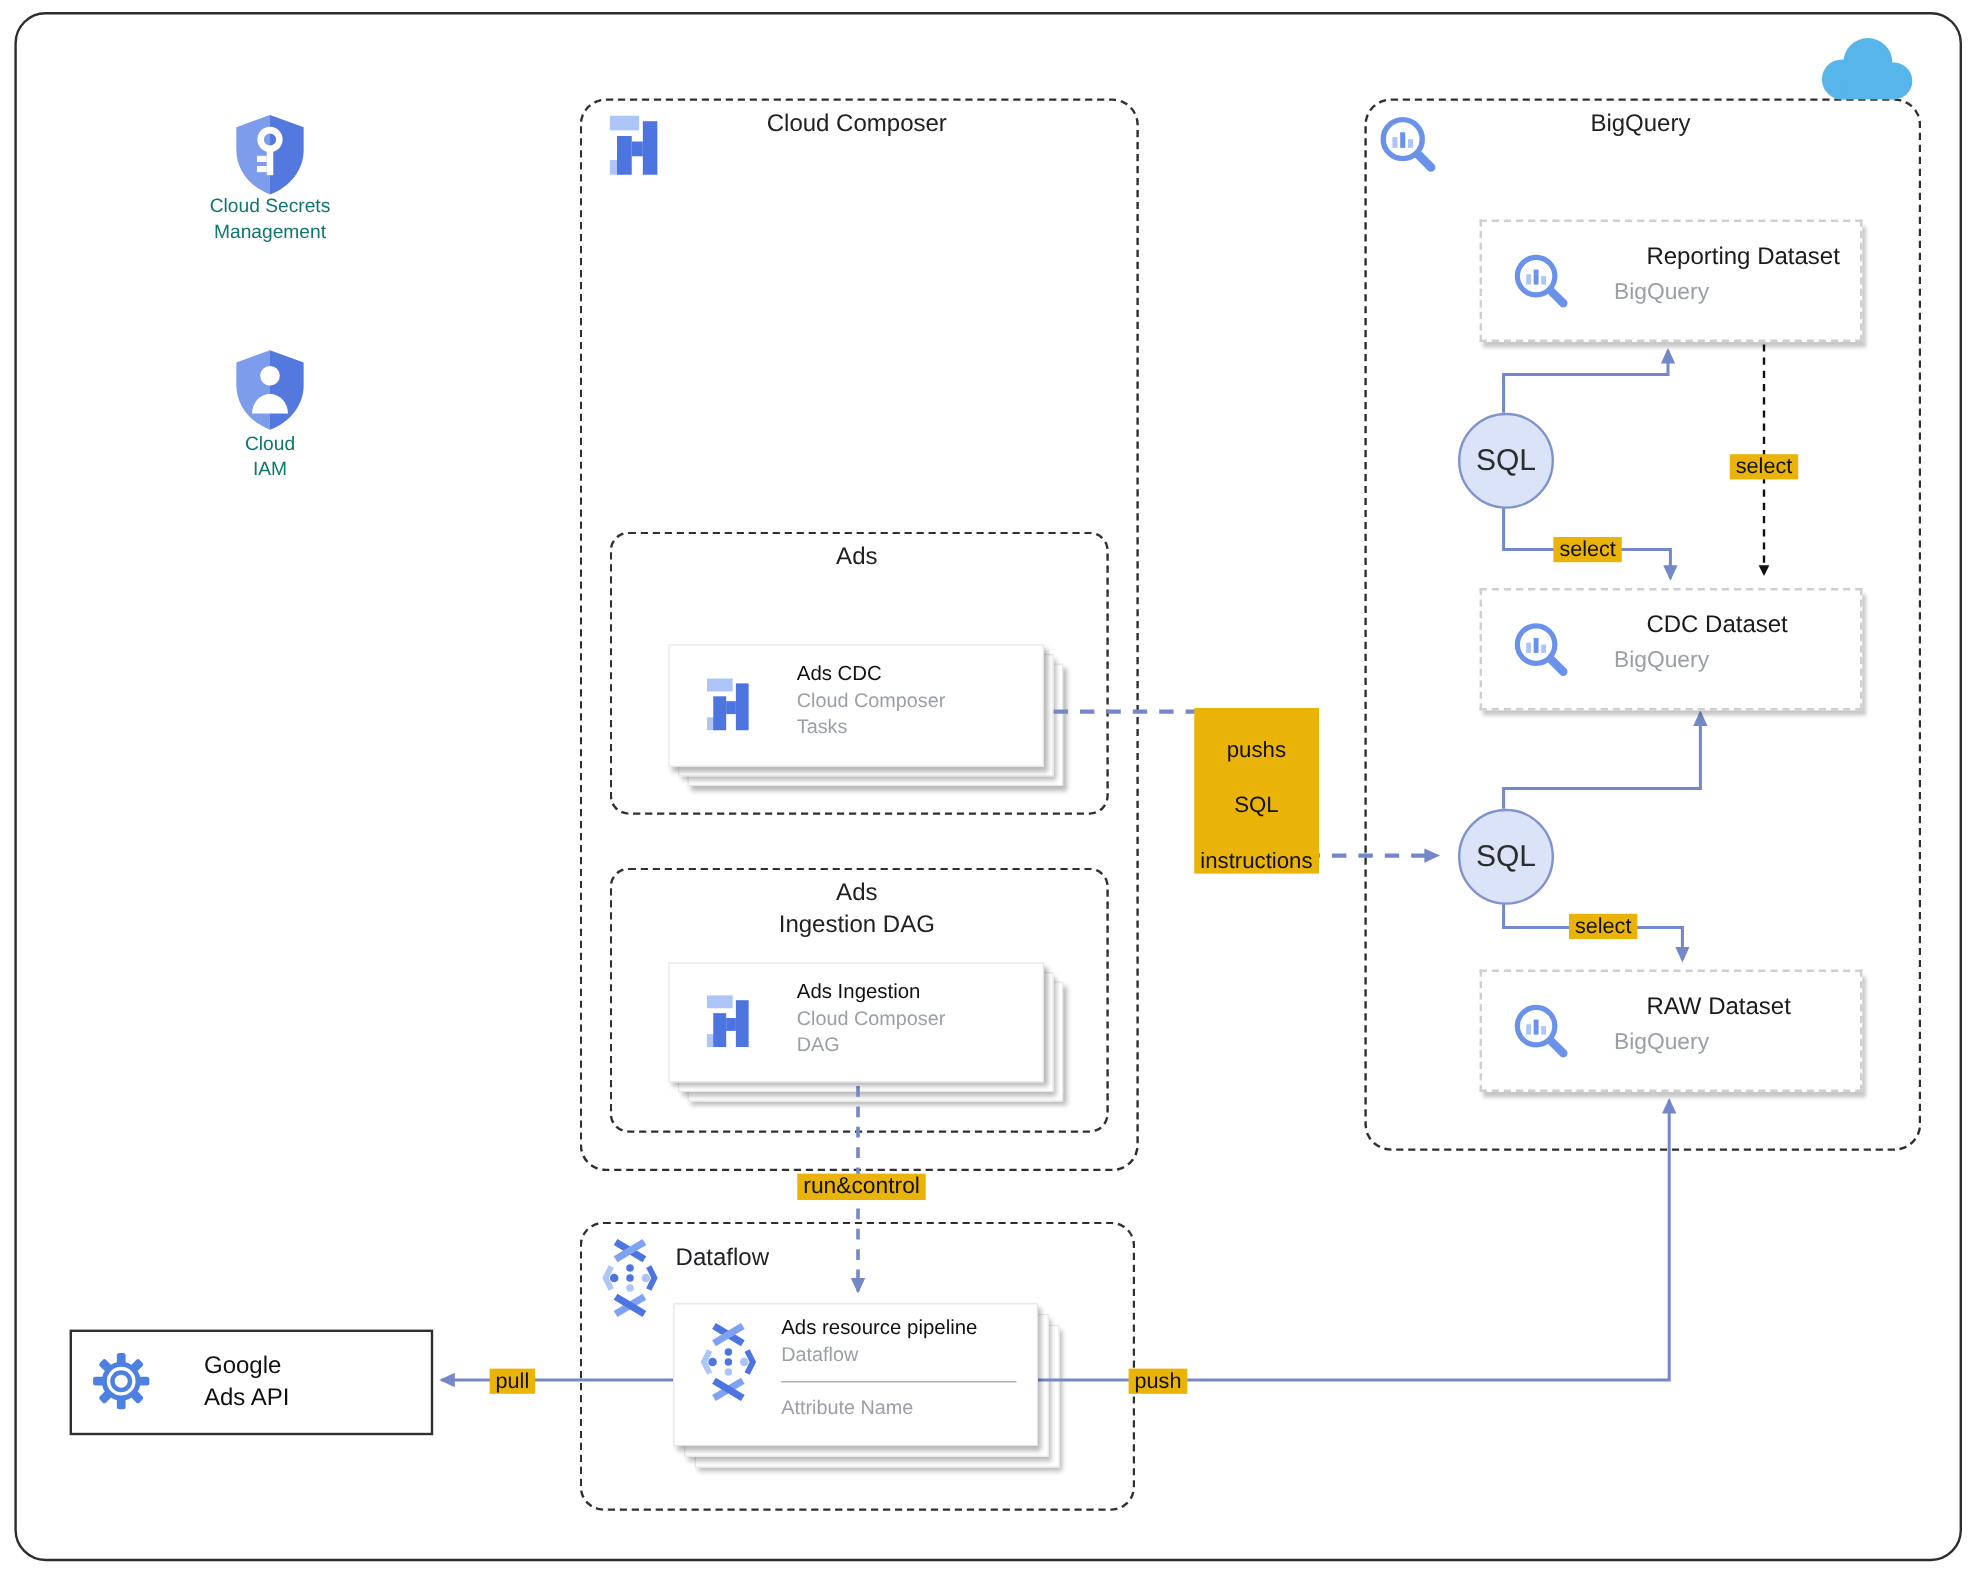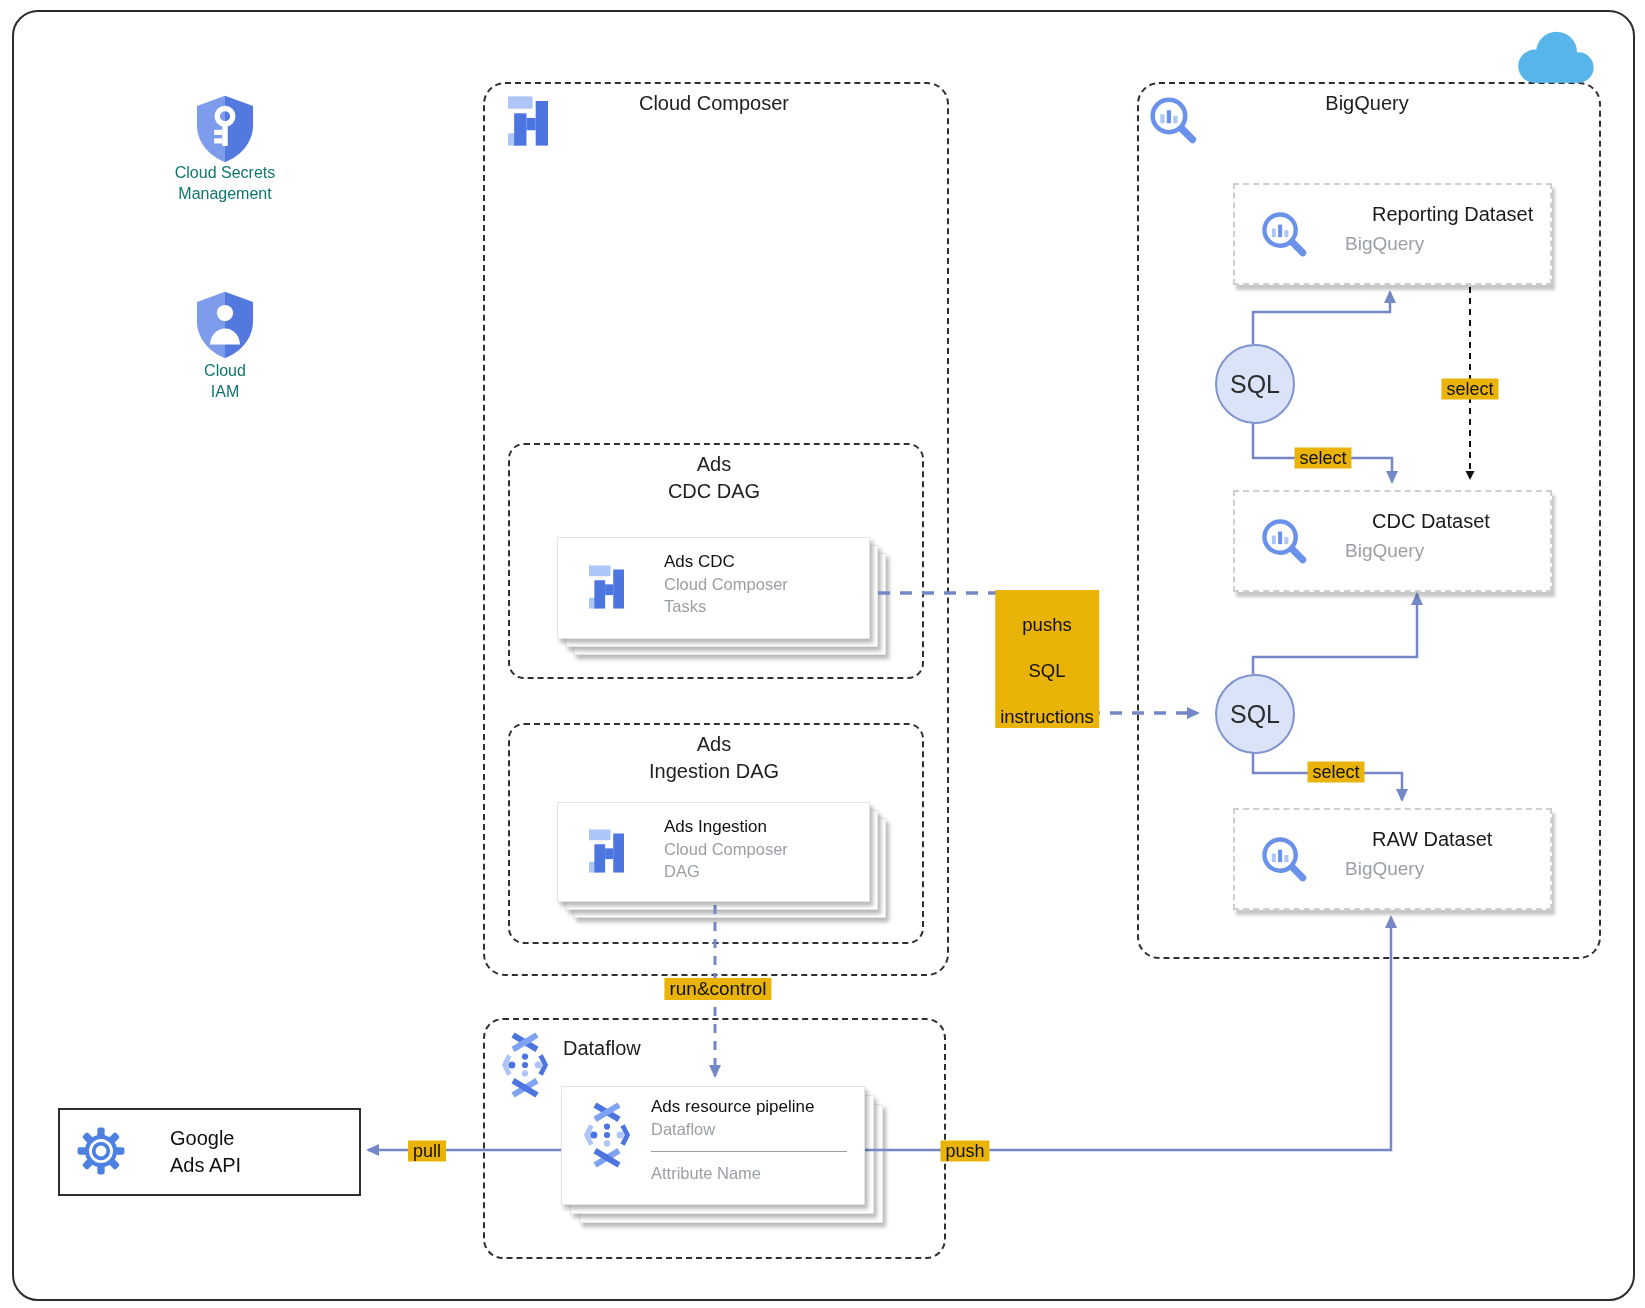--- a/index.html
+++ b/index.html
@@ -80,21 +80,20 @@
     <rect x="0" y="24" width="7" height="8" fill="#AEC5F7"></rect>
     <rect x="18" y="3" width="8" height="29" fill="#4D75E0"></rect>
     <rect x="4" y="11" width="8" height="21" fill="#4D75E0"></rect>
     <rect x="12" y="14" width="6" height="8" fill="#4D75E0"></rect>
   </svg>
   <div class="ctitle" style="left:483px;top:90px;width:462px">Cloud Composer</div>
 
   <div class="subcontainer" style="left:508px;top:443px;width:412px;height:232px"></div>
   <div class="ctitle" style="left:508px;top:451px;width:412px">
     <span style="display:block">Ads</span>
-    <span style="display:block">CDC DAG</span>
   </div>
   <div class="cardlayer" style="left:573px;top:553px;width:311px;height:100px"></div>
   <div class="cardlayer" style="left:565px;top:545px;width:311px;height:100px"></div>
   <div class="card" style="left:557px;top:537px;width:311px;height:100px">
     <svg class="icon" style="left:31px;top:25px;width:35px;height:48px" viewBox="0 0 26 32">
       <rect x="0" y="0" width="16" height="8" fill="#AEC5F7"></rect>
         <rect x="0" y="24" width="7" height="8" fill="#AEC5F7"></rect>
       <rect x="18" y="3" width="8" height="29" fill="#4D75E0"></rect>
         <rect x="4" y="11" width="8" height="21" fill="#4D75E0"></rect>
       <rect x="12" y="14" width="6" height="8" fill="#4D75E0"></rect>

